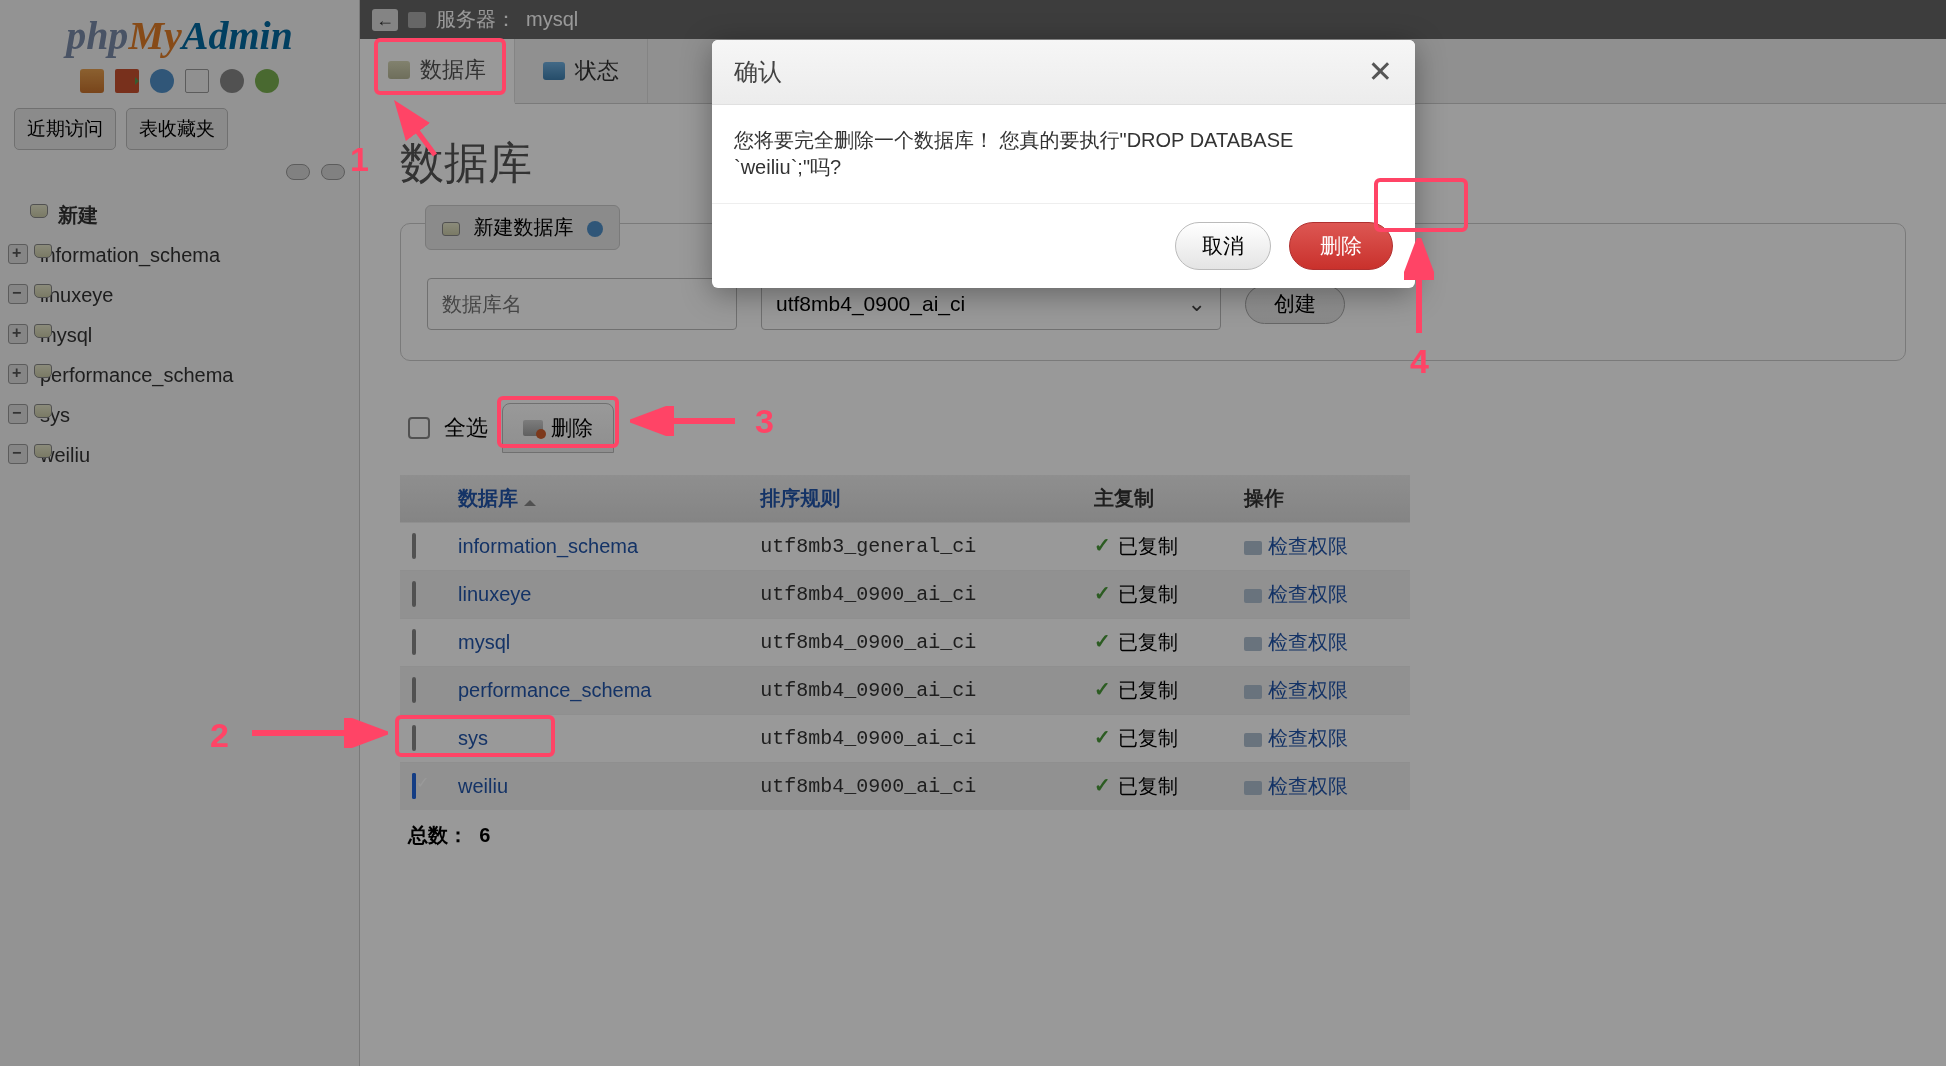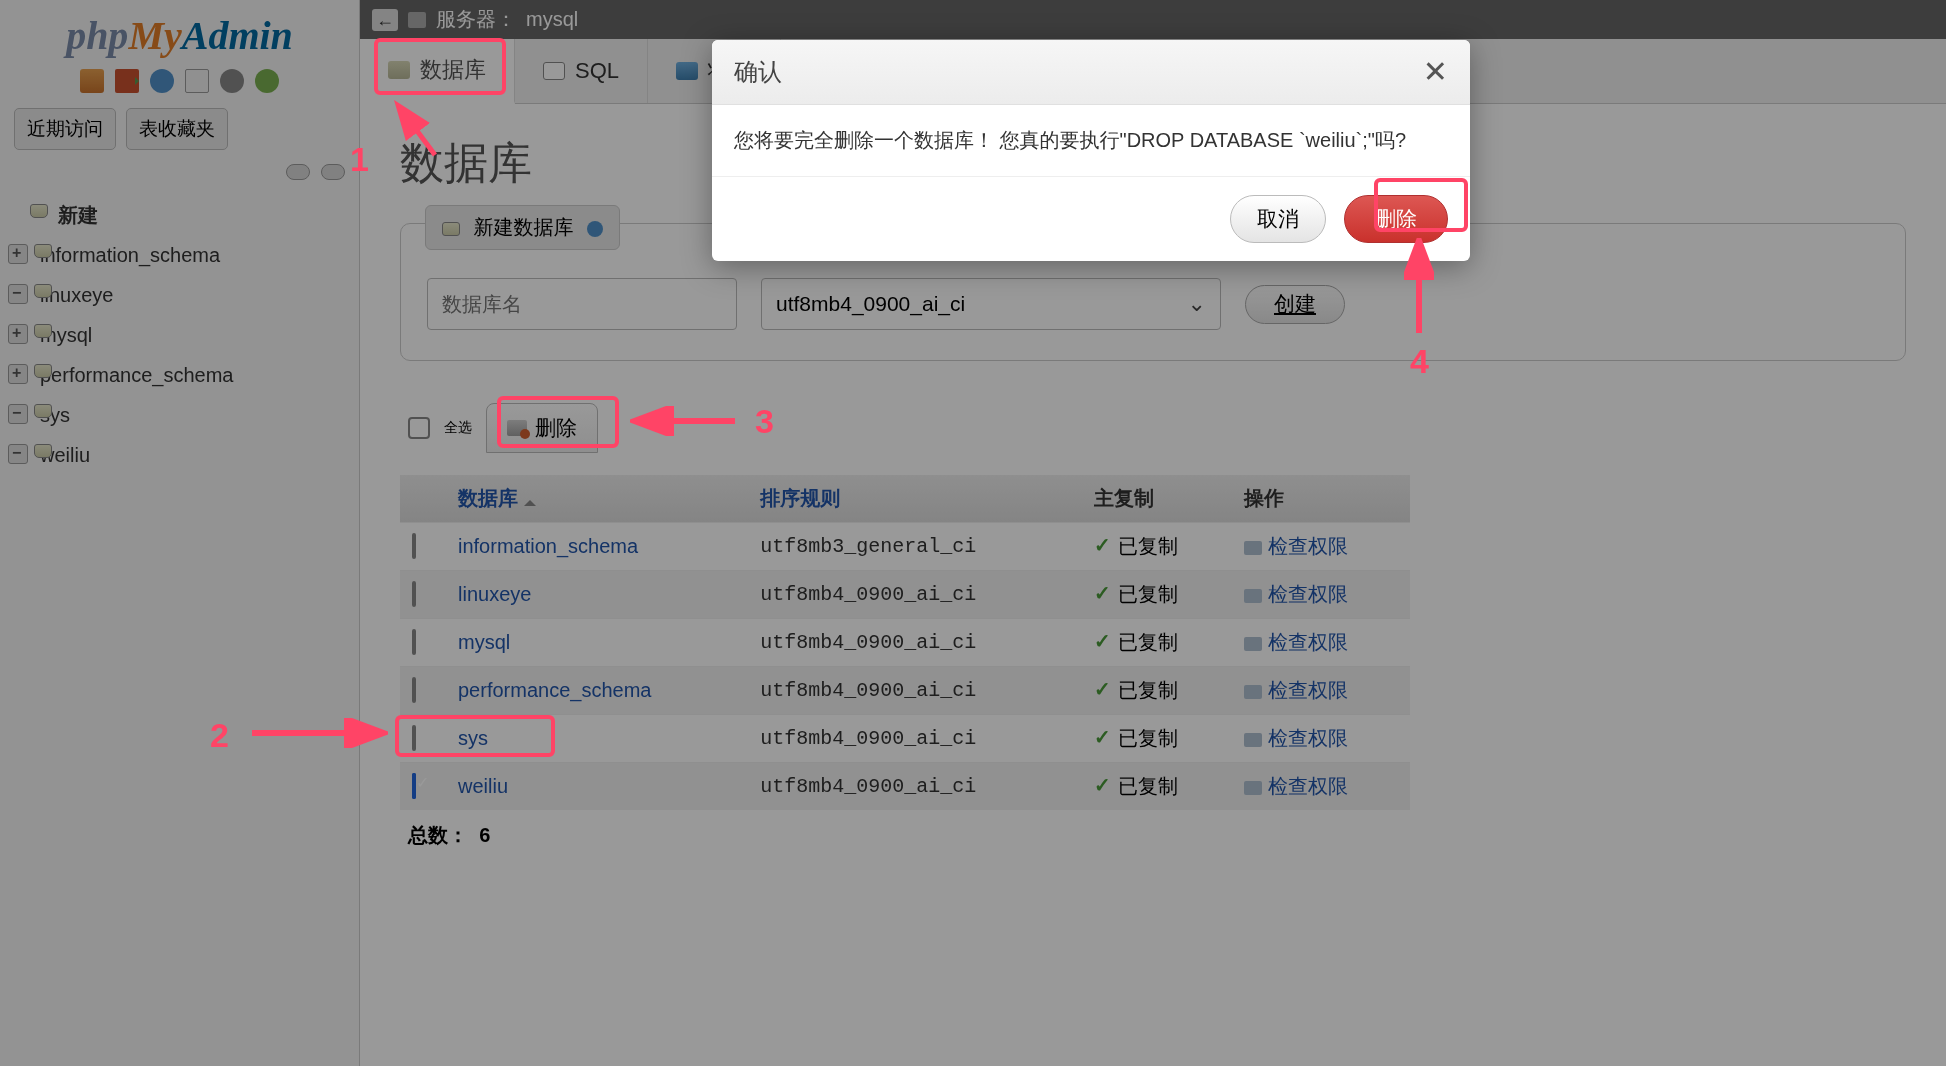--- a/index.html
+++ b/index.html
@@ -59,47 +59,47 @@
 .page-title { font-size:44px; color:#555; margin-bottom:30px; font-weight:normal; }
 
 .create-panel { border:1px solid #ccc; border-radius:10px; padding:0; margin-bottom:42px; }
 .create-panel-head { display:inline-block; background:#e8e8e8; border:1px solid #ccc; border-radius:6px; padding:8px 16px; margin:-14px 0 0 24px; font-size:20px; position:relative; top:-6px; }
 .create-panel-head .db-ic2 { display:inline-block; width:18px; height:14px; background:linear-gradient(#e8e8cc,#ccccaa); border:1px solid #888; border-radius:3px; margin-right:8px; vertical-align:middle; }
 .create-panel-head .help-ic2 { display:inline-block; width:16px; height:16px; background:#5090c8; border-radius:50%; margin-left:8px; vertical-align:middle; }
 .create-row { display:flex; gap:24px; padding:22px 26px 30px; align-items:center; }
 .text-input { width:310px; height:52px; border:1px solid #bbb; border-radius:4px; padding:0 14px; font-size:20px; color:#888; }
 .collation-select { width:460px; height:52px; border:1px solid #bbb; border-radius:4px; padding:0 14px; font-size:21px; display:flex; align-items:center; justify-content:space-between; cursor:pointer; }
 .chevron { font-size:22px; color:#444; }
-.btn-pill { height:39px; padding:0 28px; border:1px solid #aaa; border-radius:26px; background:linear-gradient(#fff,#e4e4e4); font-size:21px; cursor:pointer;text-decoration:underline; }
+.btn-pill { height:39px; padding:0 28px; border:1px solid #aaa; border-radius:26px; background:linear-gradient(#fff,#e4e4e4); font-size:21px; cursor:pointer; }
 
 .actions-row { display:flex; align-items:center; gap:14px; margin-bottom:22px; padding-left:8px; }
 .chk { width:22px; height:22px; border:2px solid #888; border-radius:4px; background:#fff; }
 .chk.checked { background:#2266dd; border-color:#2266dd; position:relative; }
 .chk.checked::after { content:"✓"; color:#fff; font-size:16px; position:absolute; left:2px; top:-2px; }
-.select-all { font-size:14px; }
+.select-all { font-size:22px; }
 .delete-btn { display:flex; align-items:center; gap:8px; padding:10px 20px; border:1px solid #bbb; border-radius:8px 8px 0 0; background:linear-gradient(#fff,#eee); font-size:21px; cursor:pointer; }
 .del-ic { width:20px; height:16px; background:linear-gradient(#d0d0d0,#a0a0a0); border-radius:2px; position:relative; }
 .del-ic::after { content:""; position:absolute; right:-3px; bottom:-3px; width:10px; height:10px; background:#d06030; border-radius:50%; }
 
 table.db-table { width:1010px; border-collapse:collapse; }
 table.db-table th { background:linear-gradient(#eee,#ddd); text-align:left; padding:10px 12px; font-size:20px; color:#333; font-weight:bold; }
 table.db-table th.sortable { color:#2255aa; }
 table.db-table th .sort-ic { display:inline-block; width:0; height:0; border:6px solid transparent; border-bottom-color:#888; margin-left:6px; vertical-align:middle; }
 table.db-table td { padding:10px 12px; font-size:20px; border-top:1px solid #eee; }
 table.db-table tr.even { background:#f2f2f2; }
 .db-link { color:#2255aa; text-decoration:none; }
 .mono { font-family:Liberation Mono, monospace; font-size:19px; color:#333; }
 .check-ic { display:inline-block; width:18px; height:14px; position:relative; margin-right:6px; }
 .check-ic::after { content:"✓"; color:#4a9a3a; font-weight:bold; font-size:20px; position:absolute; left:0; top:-6px; }
 .perm-ic { display:inline-block; width:18px; height:14px; background:#b0c0d0; border-radius:2px; margin-right:6px; vertical-align:middle; }
 .perm-link { color:#2255aa; }
 .total-row { font-size:20px; font-weight:bold; padding:12px 8px; }
 
 
-.modal { position:absolute; left:712px; top:40px; width:758px; background:#fff; border-radius:6px; box-shadow:0 6px 30px rgba(0,0,0,0.35); z-index:100; }
+.modal { position:absolute; left:712px; top:40px; width:703px; background:#fff; border-radius:6px; box-shadow:0 6px 30px rgba(0,0,0,0.35); z-index:100; }
 .modal-head { display:flex; justify-content:space-between; align-items:center; padding:16px 22px; border-bottom:1px solid #e0e0e0; background:linear-gradient(#f6f6f6,#ececec); border-radius:6px 6px 0 0; }
 .modal-title { font-size:24px; color:#444; }
 .modal-close { font-size:30px; color:#555; cursor:pointer; line-height:1; }
 .modal-body { padding:22px; font-size:20px; color:#333; border-bottom:1px solid #eee; }
 .modal-foot { padding:18px 22px; text-align:right; display:flex; gap:18px; justify-content:flex-end;align-items:center; }
 .btn-cancel { height:48px; padding:0 26px; border:1px solid #bbb; border-radius:24px; background:linear-gradient(#fff,#e4e4e4); font-size:21px; cursor:pointer; }
 .btn-delete-confirm { height:48px; padding:0 30px; border:1px solid #b03030; border-radius:24px; background:linear-gradient(#dd5753,#c9312c); color:#fff; font-size:21px; cursor:pointer; }
 
 
 .anno-box { position:absolute; border:4px solid #ff4466; border-radius:6px; z-index:120; pointer-events:none; }
@@ -152,24 +152,20 @@
   <div class="server-bar">
     <span class="back-arrow">←</span>
     <span class="srv-ic"></span>
     <span>服务器： </span>
     <span>mysql</span>
   </div>
   <div class="main-tabs">
     <div class="main-tab active">
       <span class="tab-ic db"></span>
       <span>数据库</span>
-    </div>
-    <div class="main-tab">
-      <span class="tab-ic sql"></span>
-      <span>SQL</span>
     </div>
     <div class="main-tab">
       <span class="tab-ic status"></span>
       <span>状态</span>
     </div>
   </div>
 
   <div class="content">
     <h1 class="page-title">数据库</h1>
 

